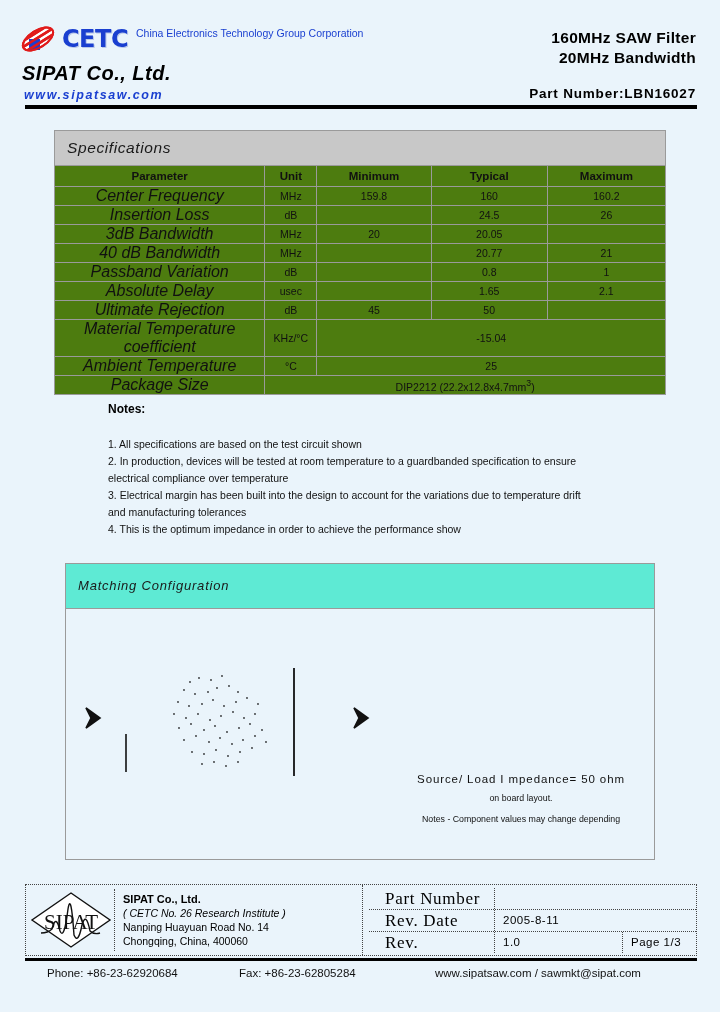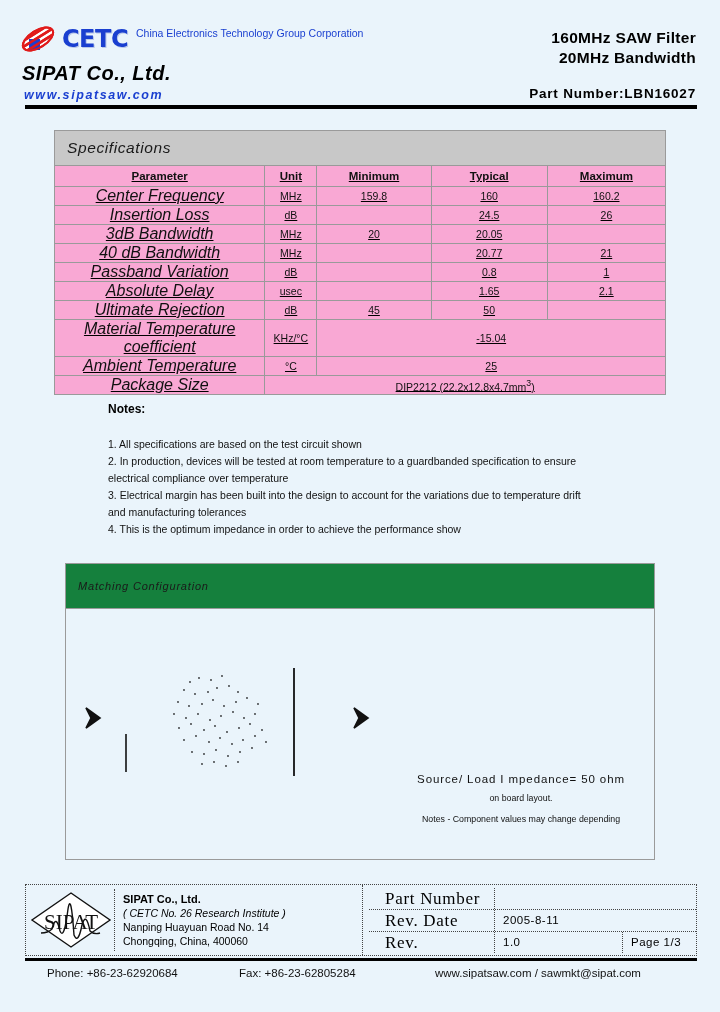--- a/index.html
+++ b/index.html
@@ -128,22 +128,21 @@
     font-family: "Liberation Sans", sans-serif;
     font-style: italic;
     font-size: 15.5px;
     letter-spacing: 0.6px;
     color: #1a1a1a;
   }
   table.spec {
     border-collapse: collapse;
     width: 612px;
     table-layout: fixed;
-    background: #f9a8d4;
-    text-decoration: underline;
+    background: #4d7c0f;
   }
   table.spec td, table.spec th {
     border: 1px solid #9a9a9a;
     font-family: "Liberation Sans", sans-serif;
     font-size: 10.5px;
     text-align: center;
     height: 18px;
     padding: 0 2px;
     color: #111;
   }
@@ -183,29 +182,29 @@
   }
 
   
   .match-wrap {
     position: absolute;
     left: 65px;
     top: 563px;
     width: 590px;
   }
   .match-title {
-    background: #15803d;
+    background: #5eead4;
     border: 1px solid #9a9a9a;
     border-bottom: none;
     height: 44px;
     line-height: 44px;
     padding-left: 12px;
     font-family: "Liberation Sans", sans-serif;
     font-style: italic;
-    font-size: 11px;
+    font-size: 13px;
     letter-spacing: 0.8px;
     color: #1a1a1a;
   }
   .match-body {
     border: 1px solid #9a9a9a;
     height: 250px;
     background: #eaf4fb;
     position: relative;
   }
   .schem {

